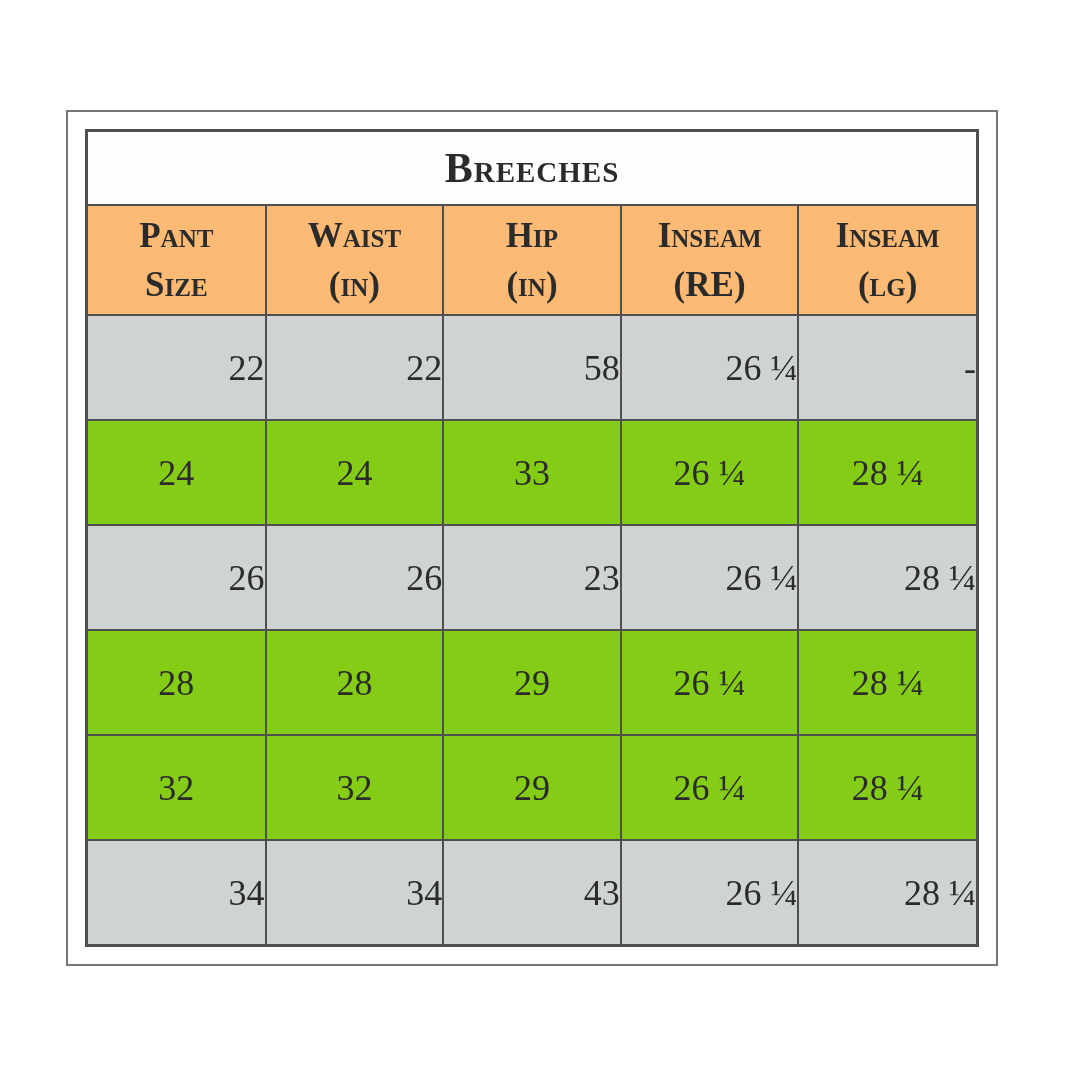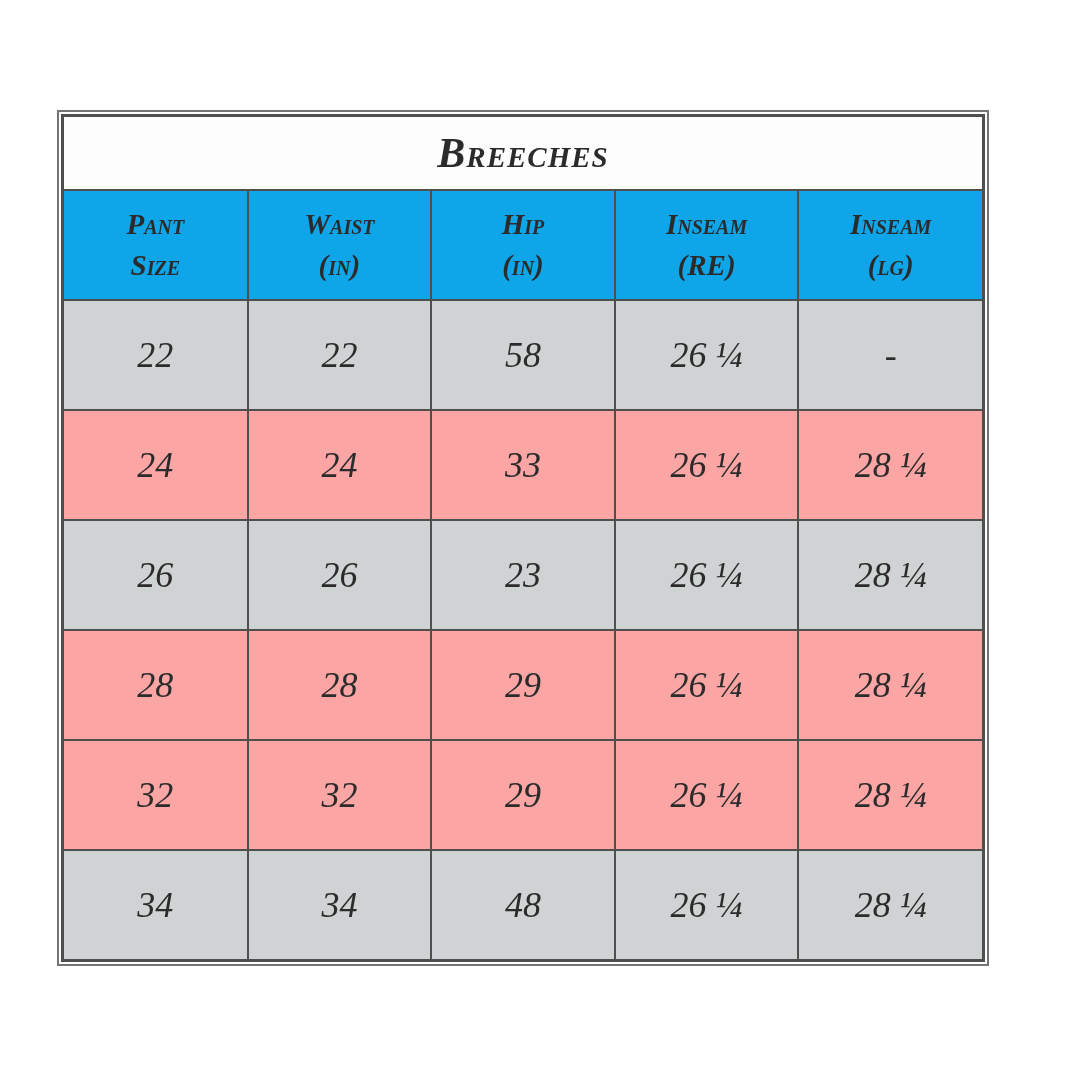--- a/index.html
+++ b/index.html
@@ -12,29 +12,28 @@
   }
   .page {
     position: relative;
     width: 1080px;
     height: 1080px;
     background: #ffffff;
     overflow: hidden;
   }
   .frame-outer {
     position: absolute;
-    left: 57px;
+    left: 66px;
     top: 110px;
     width: 932px;
     height: 856px;
     box-sizing: border-box;
     border: 2px solid #757575;
-    padding: 2px;
+    padding: 17px;
     background: #ffffff;
-    font-style: italic;
   }
   .frame-inner {
     width: 100%;
     height: 100%;
     box-sizing: border-box;
     border: 3px solid #4f4f4f;
   }
   table.size-table {
     width: 100%;
     height: 100%;
@@ -52,35 +51,36 @@
   .title-cell {
     height: 72px;
     font-size: 42px;
     font-weight: bold;
     font-variant: small-caps;
     letter-spacing: 1px;
     background: #fdfdfd;
   }
   .header-row th {
     height: 108px;
-    font-size: 29px;
+    font-size: 35px;
     font-weight: bold;
     font-variant: small-caps;
     white-space: pre-line;
     line-height: 1.4;
-    background: #0ea5e9;
+    background: #fdba74;
   }
   tbody td {
     height: 78px;
     font-size: 36px;
     font-weight: normal;
-    background: #fca5a5;
+    background: #84cc16;
   }
   tbody tr.alt td {
     background: #d0d3d3;
+    text-align: right;
   }
 </style>
 </head>
 <body>
 
 <div class="page">
   <div class="frame-outer">
     <div class="frame-inner">
       <table class="size-table">
         <thead>
@@ -132,21 +132,21 @@
             <tr>
               <td>32</td>
               <td>32</td>
               <td>29</td>
               <td>26 ¼</td>
               <td>28 ¼</td>
             </tr>
             <tr class="alt">
               <td>34</td>
               <td>34</td>
-              <td>48</td>
+              <td>43</td>
               <td>26 ¼</td>
               <td>28 ¼</td>
             </tr>
           </tbody>
       </table>
     </div>
   </div>
 </div>
 
 </body></html>

